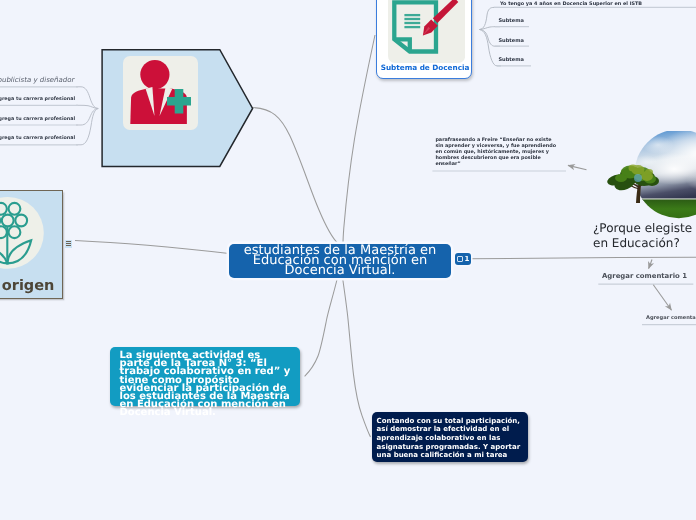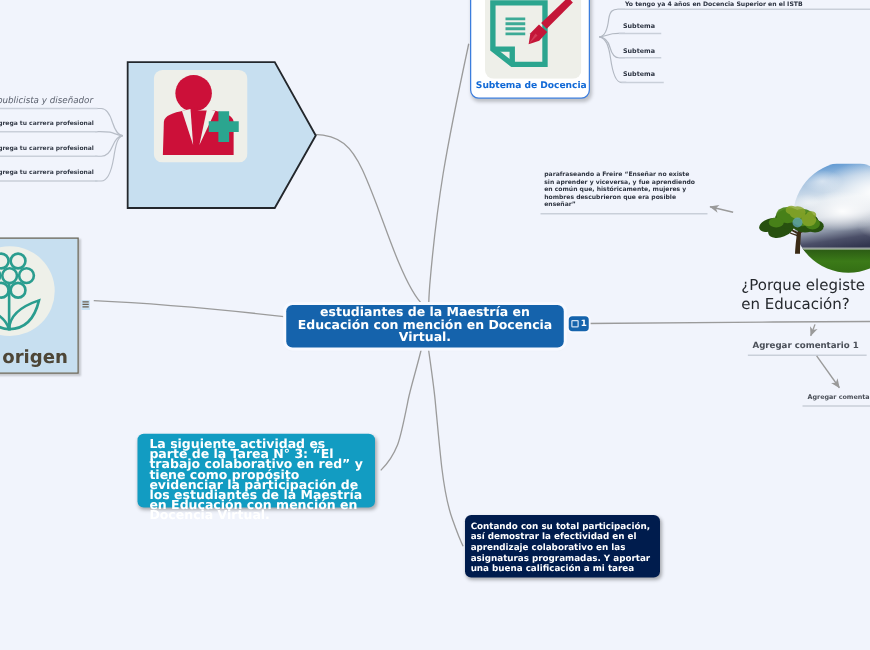--- a/index.html
+++ b/index.html
@@ -13,21 +13,21 @@
     text-rendering: geometricPrecision;
   }
   #canvas { position:absolute; left:0; top:0; width:696px; height:520px; }
   svg.links { position:absolute; left:0; top:0; width:696px; height:520px; overflow:visible; pointer-events:none; }
 
   
   .central {
     position:absolute; left:229px; top:244px; width:222px; height:34px;
     background:#1563ac; border-radius:5px;
     box-shadow:0 0 0 2.5px #f7f9ff, 0 1px 2px rgba(0,0,0,.25);
-    color:#fff; font-weight:bold; font-size:10px; line-height:10px;
+    color:#fff; font-weight:normal; font-size:13px; line-height:10px;
     text-align:center; display:flex; align-items:center; justify-content:center;
     padding:0 6px;
   }
   .central-badge {
     position:absolute; left:455px; top:253px;
     background:#1563ac; color:#fff; border-radius:3px;
     font-size:7px; font-weight:bold; height:12px; padding:0 2px 0 2px;
     display:flex; align-items:center; gap:1.5px;
     box-shadow:0 0 0 1.5px #f7f9ff;
   }

